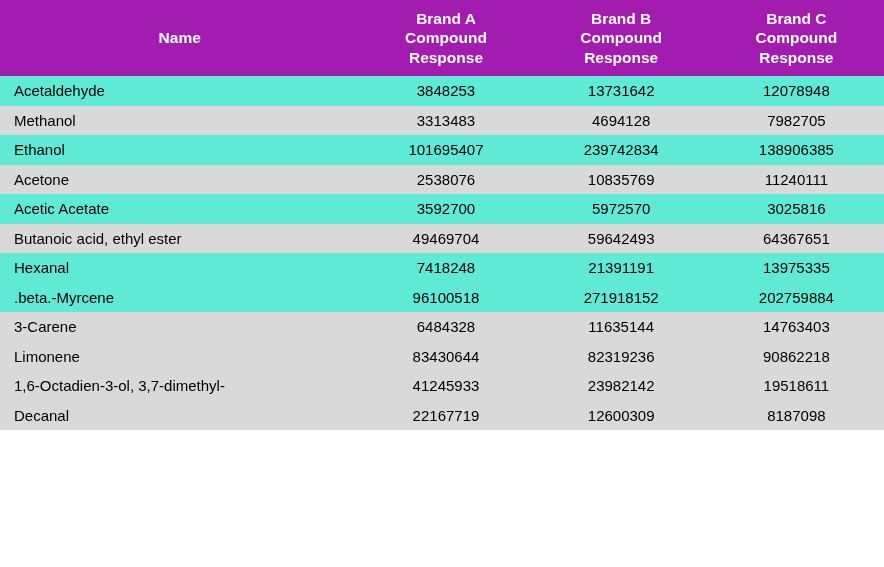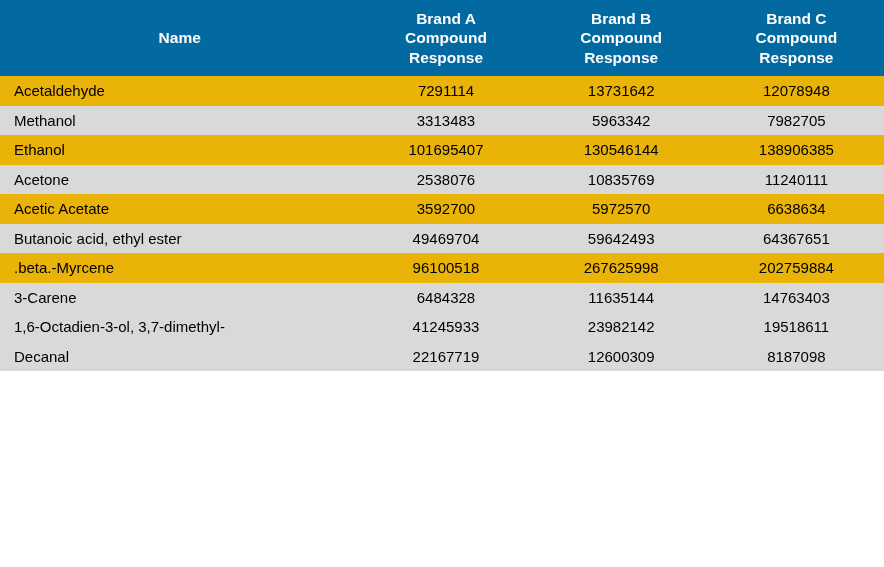--- a/index.html
+++ b/index.html
@@ -17,21 +17,21 @@
     width: 884px;
     height: 567px;
     box-sizing: border-box;
   }
   table.compound-table {
     width: 884px;
     border-collapse: collapse;
     table-layout: fixed;
   }
   table.compound-table thead th {
-    background: #0369a1;
+    background: #a21caf;
     color: #ffffff;
     font-size: 15.5px;
     font-weight: bold;
     text-align: center;
     vertical-align: middle;
     padding: 8px 6px;
     height: 76px;
     box-sizing: border-box;
     line-height: 1.25;
   }
@@ -50,21 +50,21 @@
     box-sizing: border-box;
     vertical-align: middle;
     white-space: nowrap;
     overflow: hidden;
   }
   table.compound-table tbody td.value {
     text-align: center;
     padding: 0;
   }
   tbody tr.odd td {
-    background: #eab308;
+    background: #5eead4;
   }
   tbody tr.even td {
     background: #d9d9d9;
   }
   .hdr-line {
     display: block;
   }
 </style>
 </head>
 <body>
@@ -89,65 +89,77 @@
         <th class="data-col">
           <span class="hdr-line">Brand C</span>
           <span class="hdr-line">Compound</span>
           <span class="hdr-line">Response</span>
         </th>
       </tr>
     </thead>
     <tbody id="table-body">
         <tr class="odd">
           <td class="name">Acetaldehyde</td>
-          <td class="value">7291114</td>
+          <td class="value">3848253</td>
           <td class="value">13731642</td>
           <td class="value">12078948</td>
         </tr>
         <tr class="even">
           <td class="name">Methanol</td>
           <td class="value">3313483</td>
-          <td class="value">5963342</td>
+          <td class="value">4694128</td>
           <td class="value">7982705</td>
         </tr>
         <tr class="odd">
           <td class="name">Ethanol</td>
           <td class="value">101695407</td>
-          <td class="value">130546144</td>
+          <td class="value">239742834</td>
           <td class="value">138906385</td>
         </tr>
         <tr class="even">
           <td class="name">Acetone</td>
           <td class="value">2538076</td>
           <td class="value">10835769</td>
           <td class="value">11240111</td>
         </tr>
         <tr class="odd">
           <td class="name">Acetic Acetate</td>
           <td class="value">3592700</td>
           <td class="value">5972570</td>
-          <td class="value">6638634</td>
+          <td class="value">3025816</td>
         </tr>
         <tr class="even">
           <td class="name">Butanoic acid, ethyl ester</td>
           <td class="value">49469704</td>
           <td class="value">59642493</td>
           <td class="value">64367651</td>
         </tr>
         <tr class="odd">
+          <td class="name">Hexanal</td>
+          <td class="value">7418248</td>
+          <td class="value">21391191</td>
+          <td class="value">13975335</td>
+        </tr>
+        <tr class="odd">
           <td class="name">.beta.-Myrcene</td>
           <td class="value">96100518</td>
-          <td class="value">267625998</td>
+          <td class="value">271918152</td>
           <td class="value">202759884</td>
         </tr>
         <tr class="even">
           <td class="name">3-Carene</td>
           <td class="value">6484328</td>
           <td class="value">11635144</td>
           <td class="value">14763403</td>
+        </tr>
+        <tr class="even">
+          <td class="name">Limonene</td>
+          <td class="value">83430644</td>
+          <td class="value">82319236</td>
+          <td class="value">90862218</td>
         </tr>
         <tr class="even">
           <td class="name">1,6-Octadien-3-ol, 3,7-dimethyl-</td>
           <td class="value">41245933</td>
           <td class="value">23982142</td>
           <td class="value">19518611</td>
         </tr>
         <tr class="even">
           <td class="name">Decanal</td>
           <td class="value">22167719</td>

